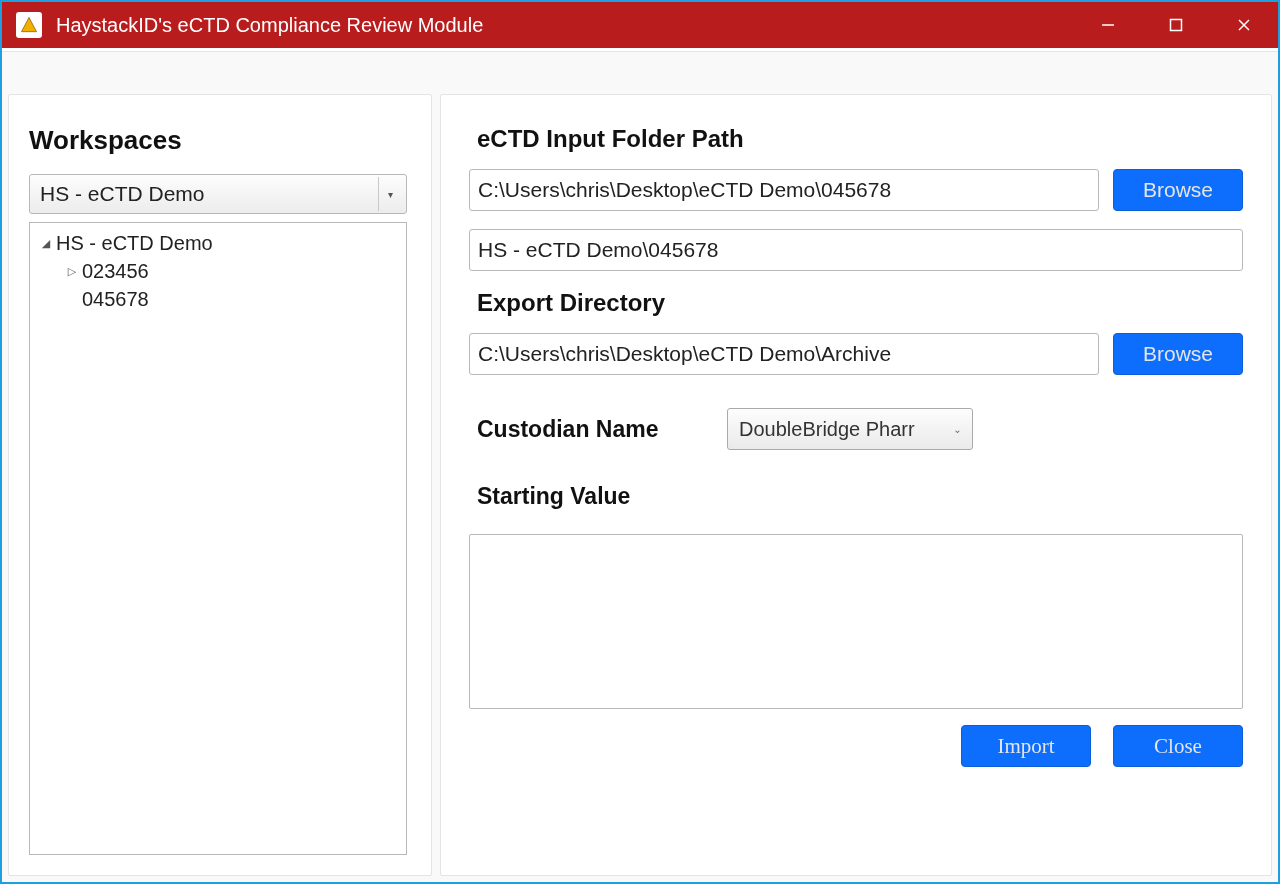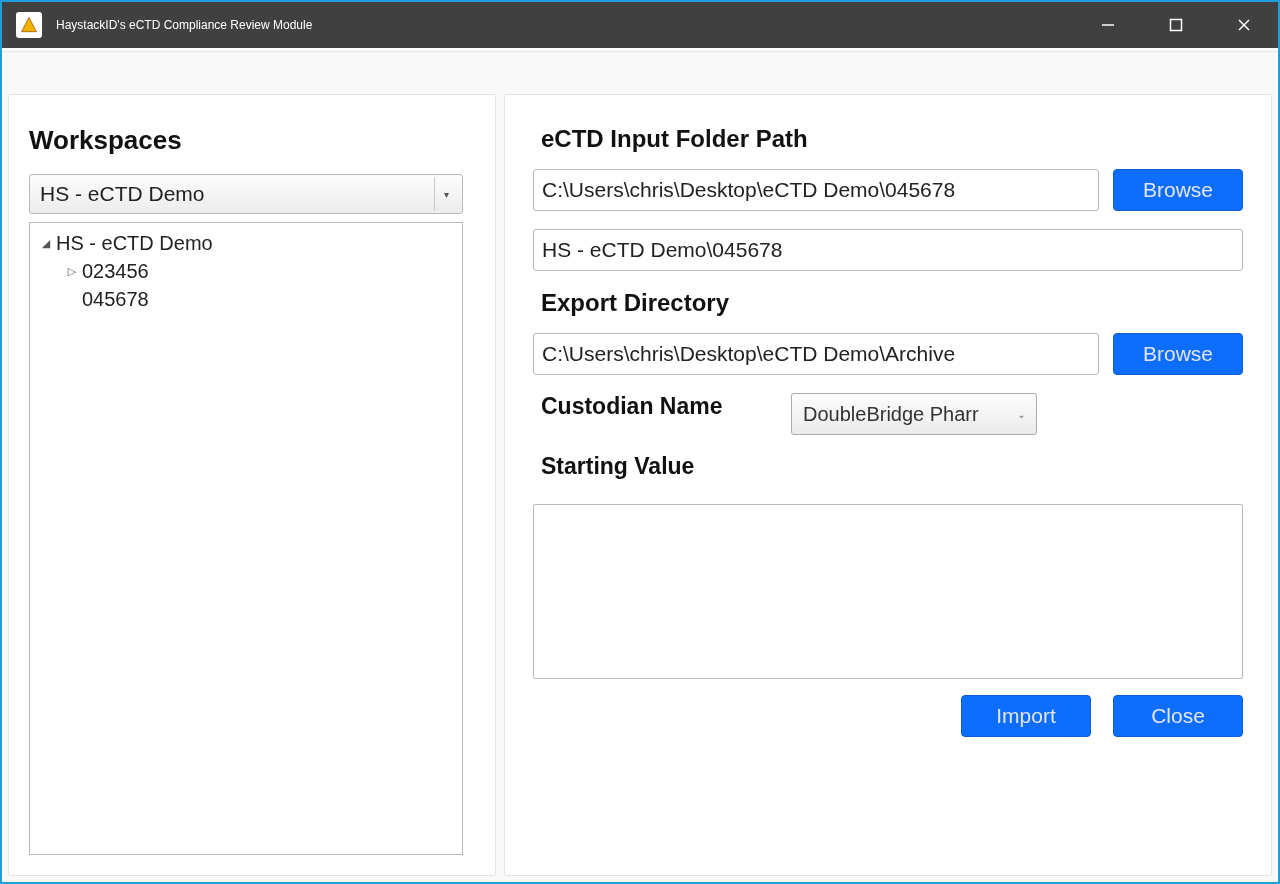--- a/index.html
+++ b/index.html
@@ -12,24 +12,24 @@
   .window {
     width: 1280px; height: 884px;
     border: 2px solid #1e9fe0;
     display: flex; flex-direction: column;
     background: #ffffff;
   }
 
   
   .titlebar {
     height: 46px;
-    background: #404040;
+    background: #b91c1c;
     display: flex; align-items: center;
     color: #ffffff;
-    font-size: 12px;
+    font-size: 20px;
     padding-left: 14px;
     user-select: none;
   }
   .titlebar .app-icon {
     width: 26px; height: 26px;
     background: #ffffff;
     border-radius: 3px;
     margin-right: 14px;
     display: flex; align-items: center; justify-content: center;
   }
@@ -64,22 +64,22 @@
   }
 
   .panel {
     background: #ffffff;
     border: 1px solid #e4e4e4;
     border-radius: 2px;
   }
 
   
   .left-panel {
-    width: 488px;
-    padding: 30px 32px 20px 20px;
+    width: 424px;
+    padding: 30px 24px 20px 20px;
     display: flex; flex-direction: column;
   }
   .left-panel h2 {
     font-size: 26px; font-weight: 700; color: #111;
     margin-bottom: 18px;
   }
   .workspace-select {
     height: 40px;
     border: 1px solid #b8b8b8;
     background: linear-gradient(#fdfdfd, #ececec);
@@ -150,23 +150,24 @@
     background: #0d6efd;
     color: #e5e5e5;
     font-size: 21px;
     border-radius: 4px;
     padding: 0 18px;
     display: flex; align-items: center; justify-content: center;
     font-family: inherit;
   }
 
   .form-pair {
-    display: flex; 
+    display: flex; align-items: center;
     margin-bottom: 18px;
     padding-left: 8px;
+    margin-top: 15px;
   }
   .form-pair .lbl {
     width: 250px;
     font-size: 23px; font-weight: 700; color: #111;
   }
   .combo {
     width: 246px; height: 42px;
     border: 1px solid #aaaaaa;
     background: linear-gradient(#fdfdfd, #eaeaea);
     border-radius: 3px;
@@ -186,21 +187,21 @@
   .log-box {
     height: 175px;
     border: 1px solid #b8b8b8;
     border-radius: 2px;
     background: #ffffff;
     margin-top: 6px;
   }
 
   .bottom-buttons {
     margin-top: 16px;
-    display: flex; justify-content: flex-end; gap: 22px;
+    display: flex; justify-content: flex-end; gap: 22px; font-family: Liberation Serif, serif;
   }
 </style>
 </head>
 <body>
 
 <div class="window">
 
   <div class="titlebar">
     <div class="app-icon">
       <svg viewBox="0 0 24 24">

